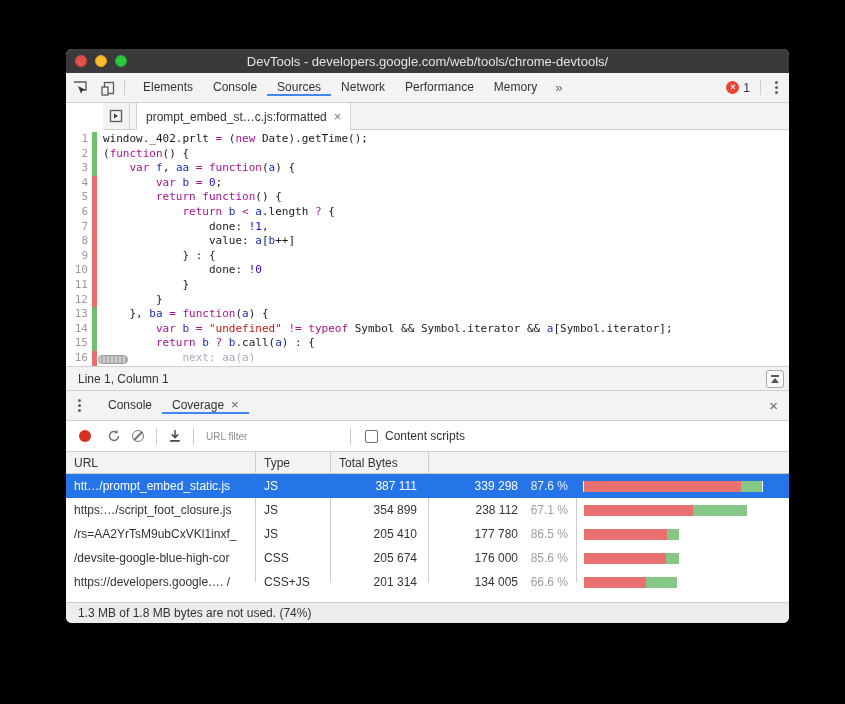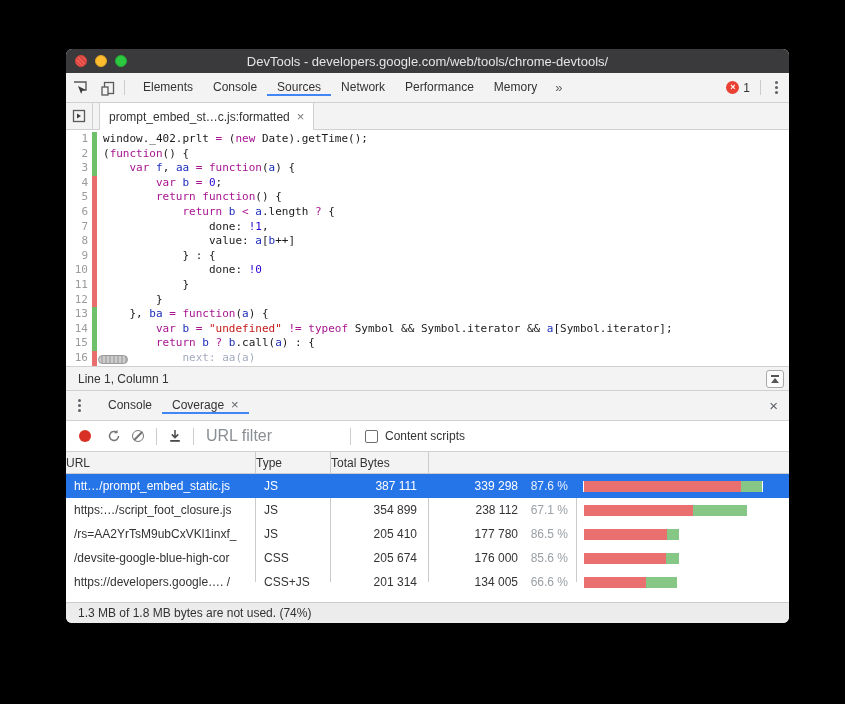--- a/index.html
+++ b/index.html
@@ -35,21 +35,21 @@
   .error-badge { display:flex; align-items:center; gap:4px; padding:0 8px; cursor:pointer; }
   .err-circ { width:13px; height:13px; border-radius:50%; background:#e94235; color:#fff;
               font-size:9px; line-height:13px; text-align:center; font-weight:bold; }
   .err-count { font-size:12px; color:#333; }
   .kebab { display:flex; flex-direction:column; justify-content:center; align-items:center;
            gap:2px; width:26px; cursor:pointer; }
   .kebab i { width:3px; height:3px; border-radius:50%; background:#5f6368; }
 
   
   .filetabs { height:27px; background:#f3f3f3; border-bottom:1px solid #d0d0d0;
-              display:flex; align-items:stretch; flex:0 0 auto; }
+              display:flex; align-items:stretch; flex:0 0 auto;margin-left:37px; }
   .nav-toggle { width:27px; display:flex; align-items:center; justify-content:center;
                 border-right:1px solid #d0d0d0; cursor:pointer; }
   .filetab { background:#fff; border-right:1px solid #d0d0d0; border-left:1px solid #d0d0d0;
              margin-bottom:-1px; display:flex; align-items:center; padding:0 9px; gap:7px;
              font-size:12px; color:#333; cursor:pointer; margin-left:6px; }
   .filetab .x { color:#777; font-size:13px; cursor:pointer; }
 
   
   .editor { height:236px; background:#fff; position:relative; overflow:hidden;
             font-family:"DejaVu Sans Mono", monospace; font-size:11px; flex:0 0 auto; padding-top:2px; }
@@ -84,31 +84,31 @@
 
   
   .covtoolbar { height:31px; background:#fff; border-bottom:1px solid #d0d0d0;
                 display:flex; align-items:center; flex:0 0 auto; }
   .rec { width:12px; height:12px; border-radius:50%; background:#d93025; margin:0 11px 0 13px; cursor:pointer; }
   .icbtn { width:24px; display:flex; align-items:center; justify-content:center; cursor:pointer; }
   .blockic { width:12px; height:12px; border:1.5px solid #757575; border-radius:50%; position:relative; }
   .blockic::after { content:""; position:absolute; left:-1px; top:4.2px; width:12px; height:1.5px;
                     background:#757575; transform:rotate(-45deg); }
   .tsep { width:1px; height:17px; background:#ccc; margin:0 6px; }
-  .urlfilter { border:none; outline:none; font-size:16px; color:#333; width:138px; margin-left:6px;
+  .urlfilter { border:none; outline:none; font-size:10px; color:#333; width:138px; margin-left:6px;
                font-family:"Liberation Sans", sans-serif; background:transparent; }
   .urlfilter::placeholder { color:#8a8f94; }
   .cbx { width:13px; height:13px; border:1.5px solid #6e6e6e; border-radius:2px; background:#fff;
          margin:0 7px 0 8px; cursor:pointer; }
   .cbxlabel { font-size:12px; color:#333; }
 
   
   .tablehead { height:22px; background:#f3f3f3; border-bottom:1px solid #ccc; display:flex;
                font-size:12px; color:#333; flex:0 0 auto; }
-  .hcell { display:flex; align-items:center; border-right:1px solid #ccc; cursor:pointer; }
+  .hcell { display:flex; align-items:center; padding-left:8px; border-right:1px solid #ccc; cursor:pointer; }
   .c-url { width:190px; } .c-type { width:75px; } .c-total { width:98px; } .c-unused { width:148px; }
   .c-bar { flex:1; border-right:none; }
   .tablebody { flex:1; position:relative; background:#fff; overflow:hidden; }
   .gridline { position:absolute; top:0; bottom:20px; width:1px; background:#ccc; }
   .row { position:relative; height:24px; display:flex; align-items:center; font-size:12px; color:#333;
          cursor:pointer; }
   .row.selected { background:#2574e8; color:#fff; }
   .cell { overflow:hidden; white-space:nowrap; }
   .cell.url { width:190px; padding-left:8px; }
   .cell.type { width:75px; padding-left:8px; }

